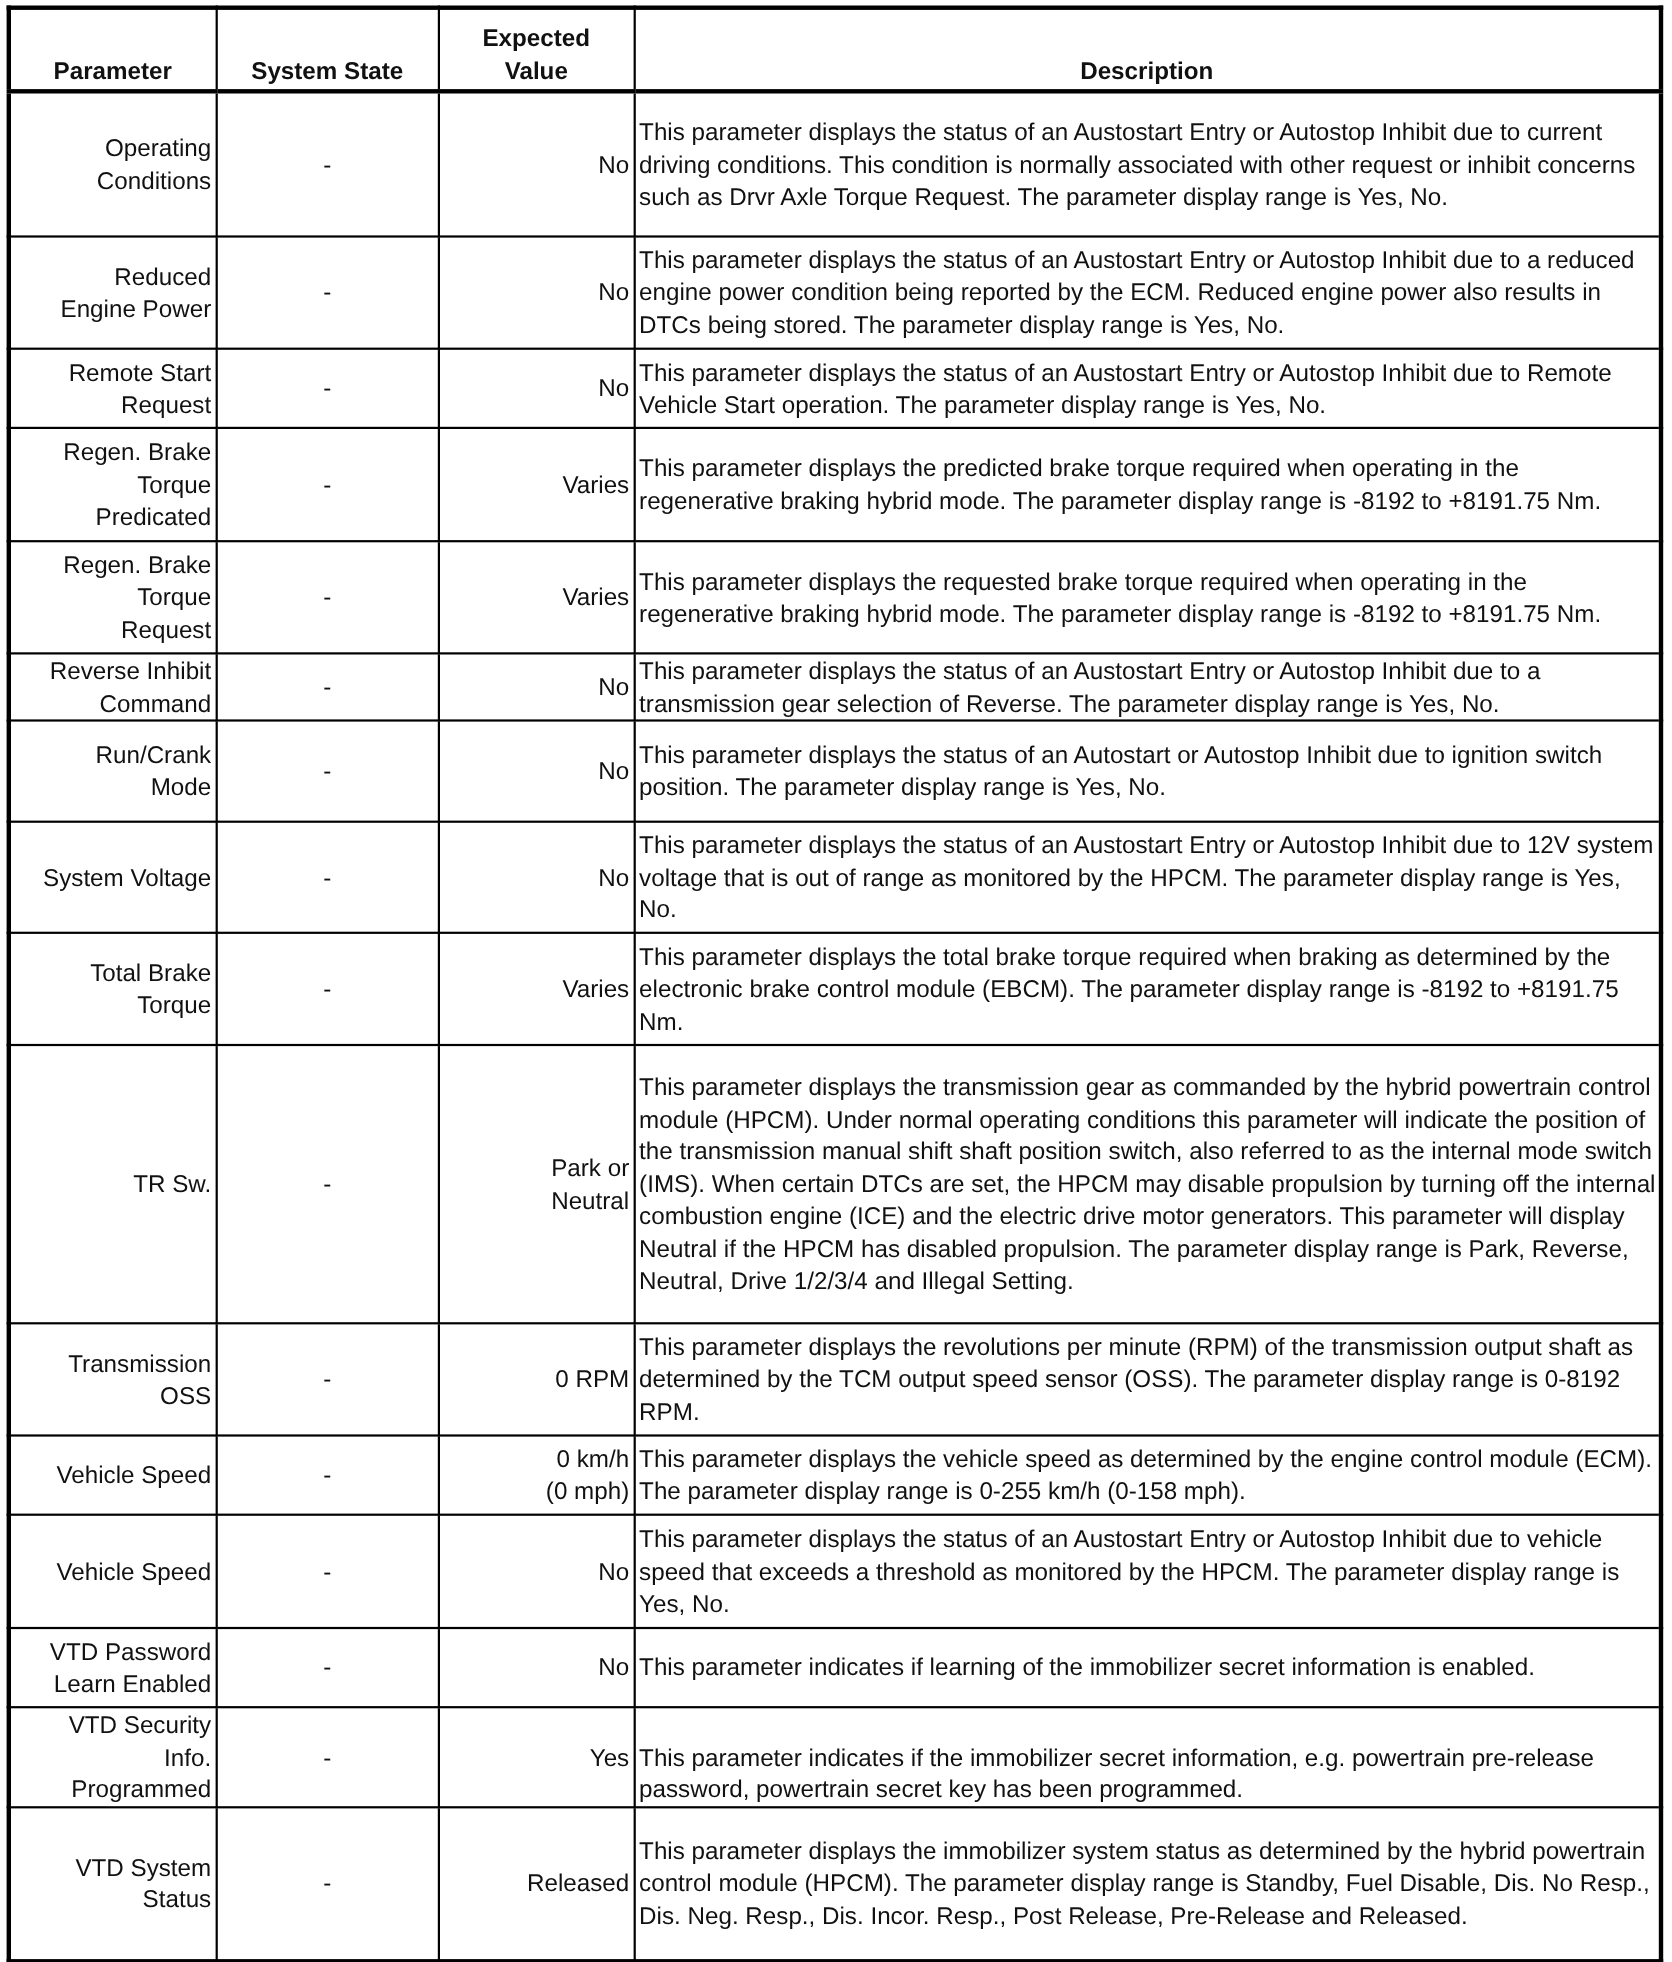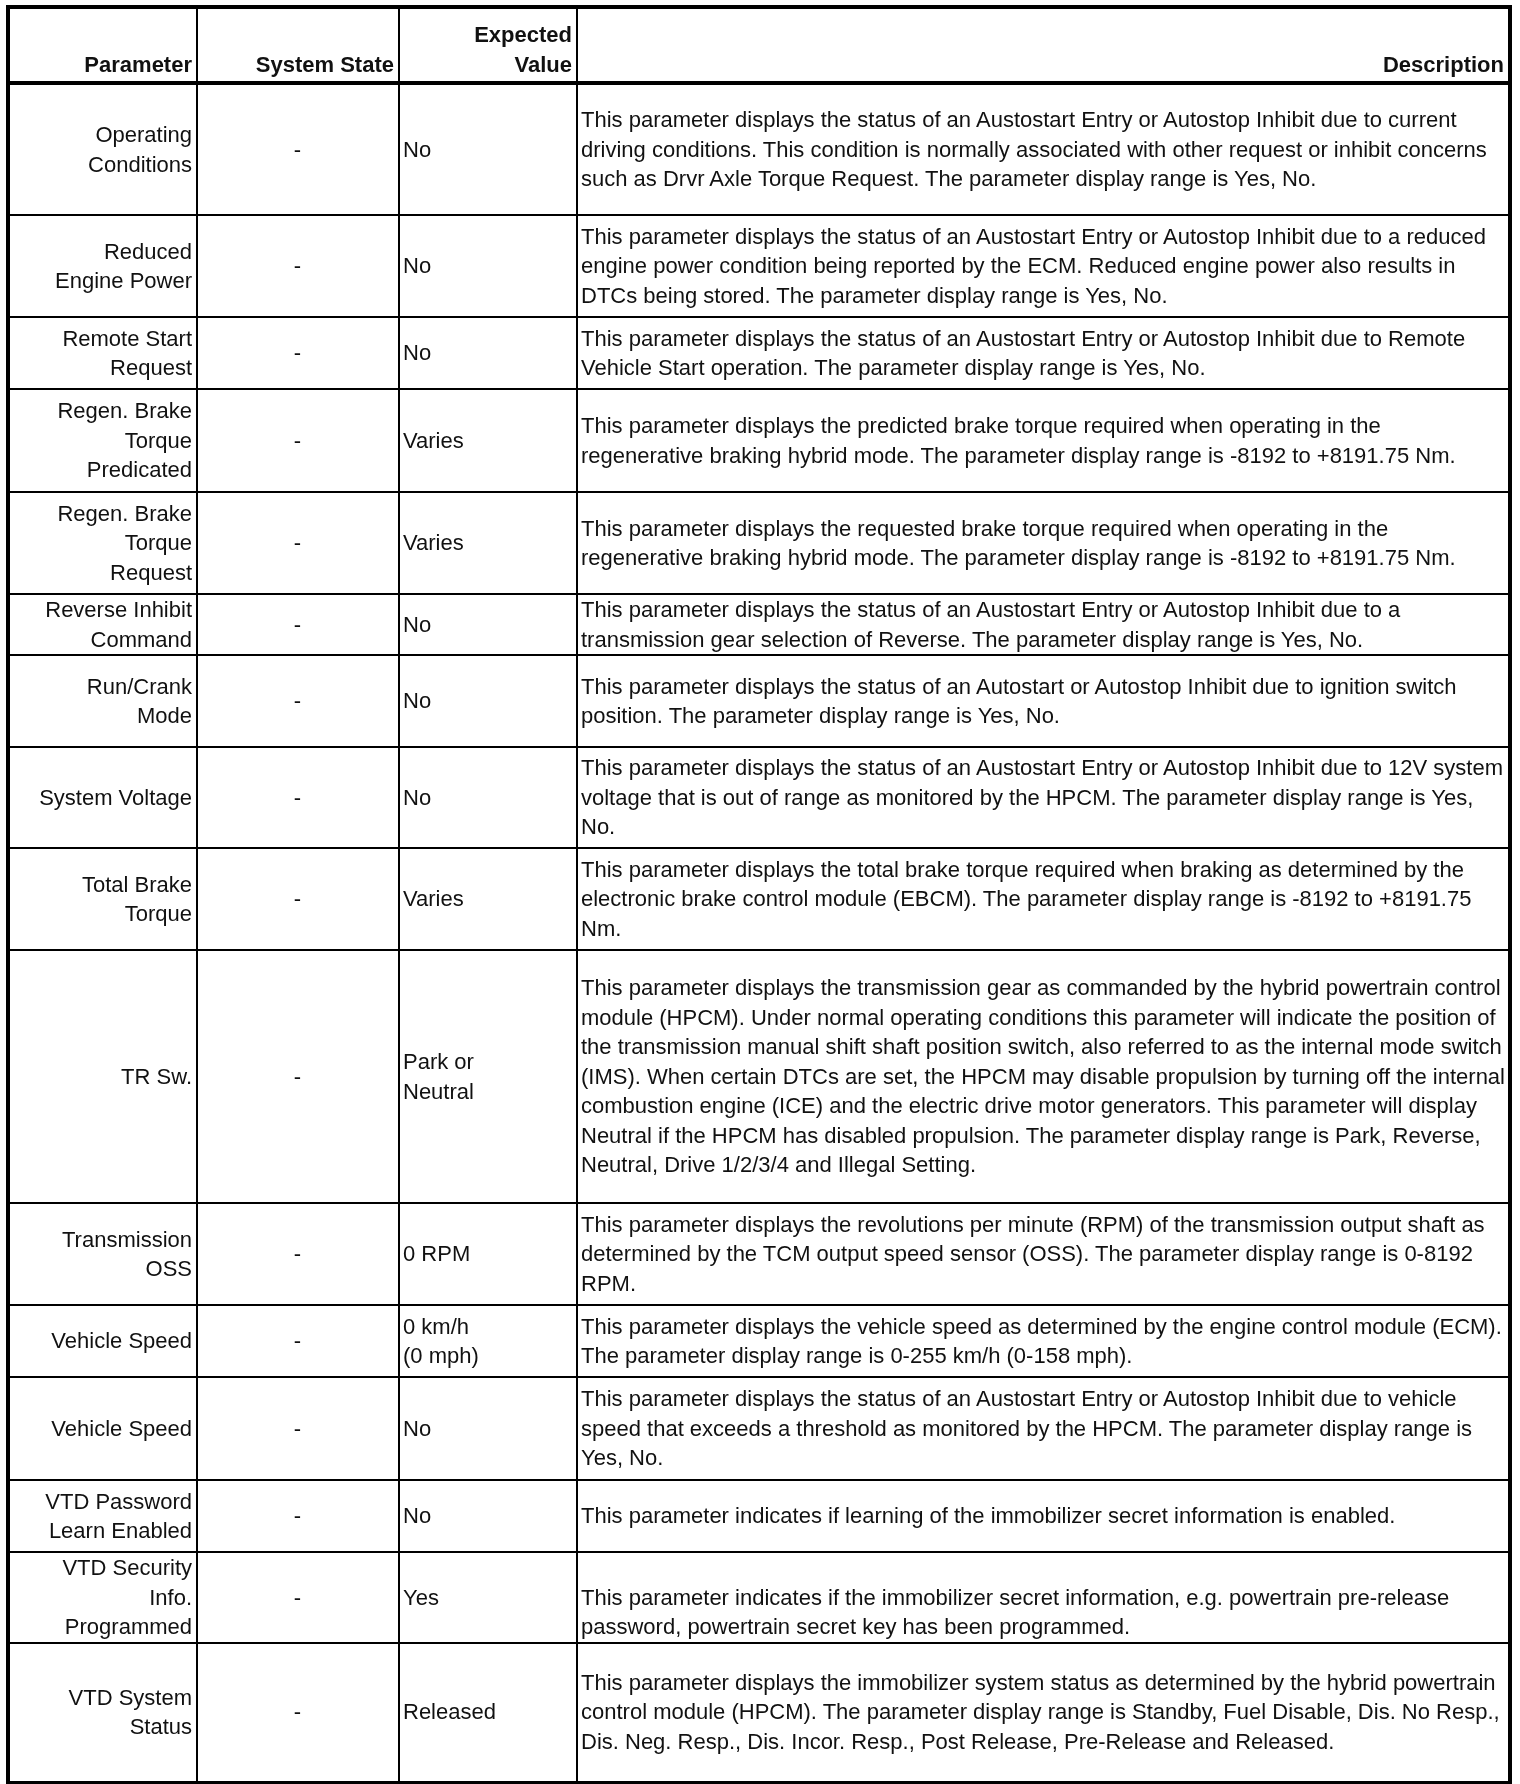--- a/index.html
+++ b/index.html
@@ -20,29 +20,29 @@
   table.params col.c2 { width: 202px; }
   table.params col.c3 { width: 178px; }
   table.params col.c4 { width: auto; }
   table.params th, table.params td {
     border: 2px solid #000000;
     padding: 0 4px 0 3px;
     vertical-align: middle;
   }
   table.params thead th {
     font-weight: bold;
-    text-align: right;
+    text-align: center;
     vertical-align: bottom;
     padding-bottom: 2px;
     height: 70px;
     border-bottom: 4px solid #000000;
   }
   table.params td.param { text-align: right; }
   table.params td.state { text-align: center; }
-  table.params td.expected { text-align: left; }
+  table.params td.expected { text-align: right; }
   table.params td.desc { text-align: left; padding-right: 2px; }
   .multiline { white-space: pre-line; }
 </style>
 </head>
 <body>
 
 <table class="params">
   <colgroup>
     <col class="c1">
       <col class="c2">

